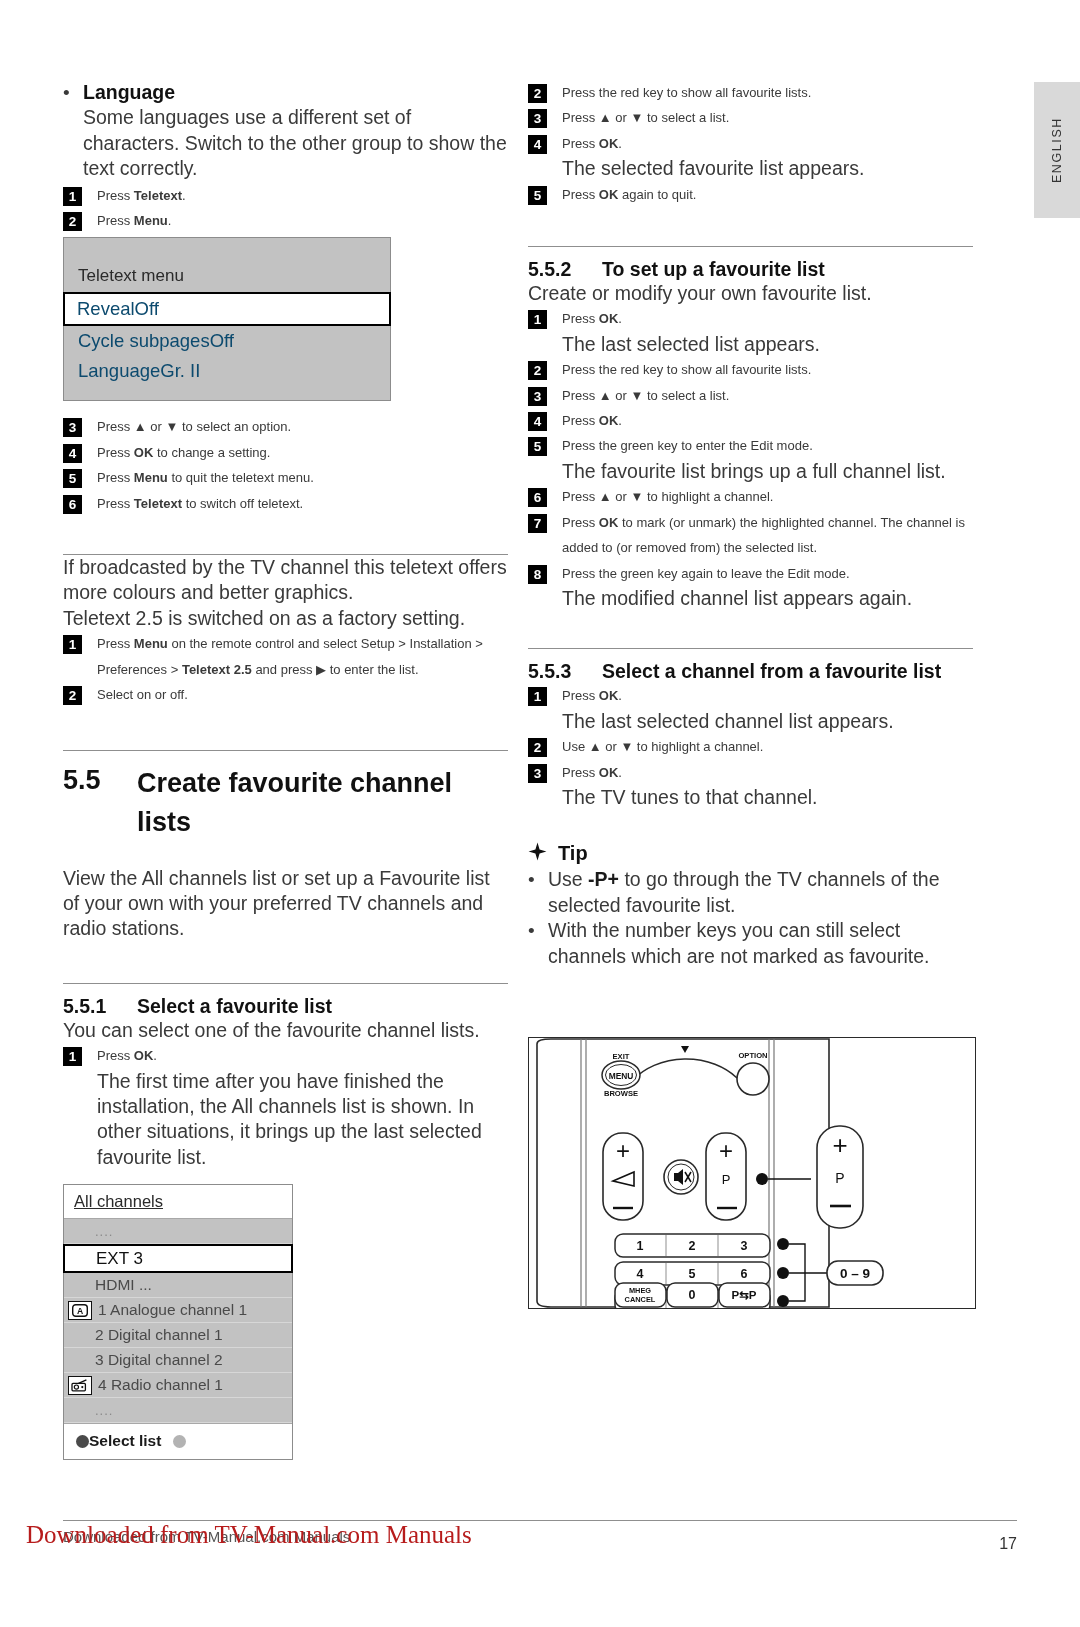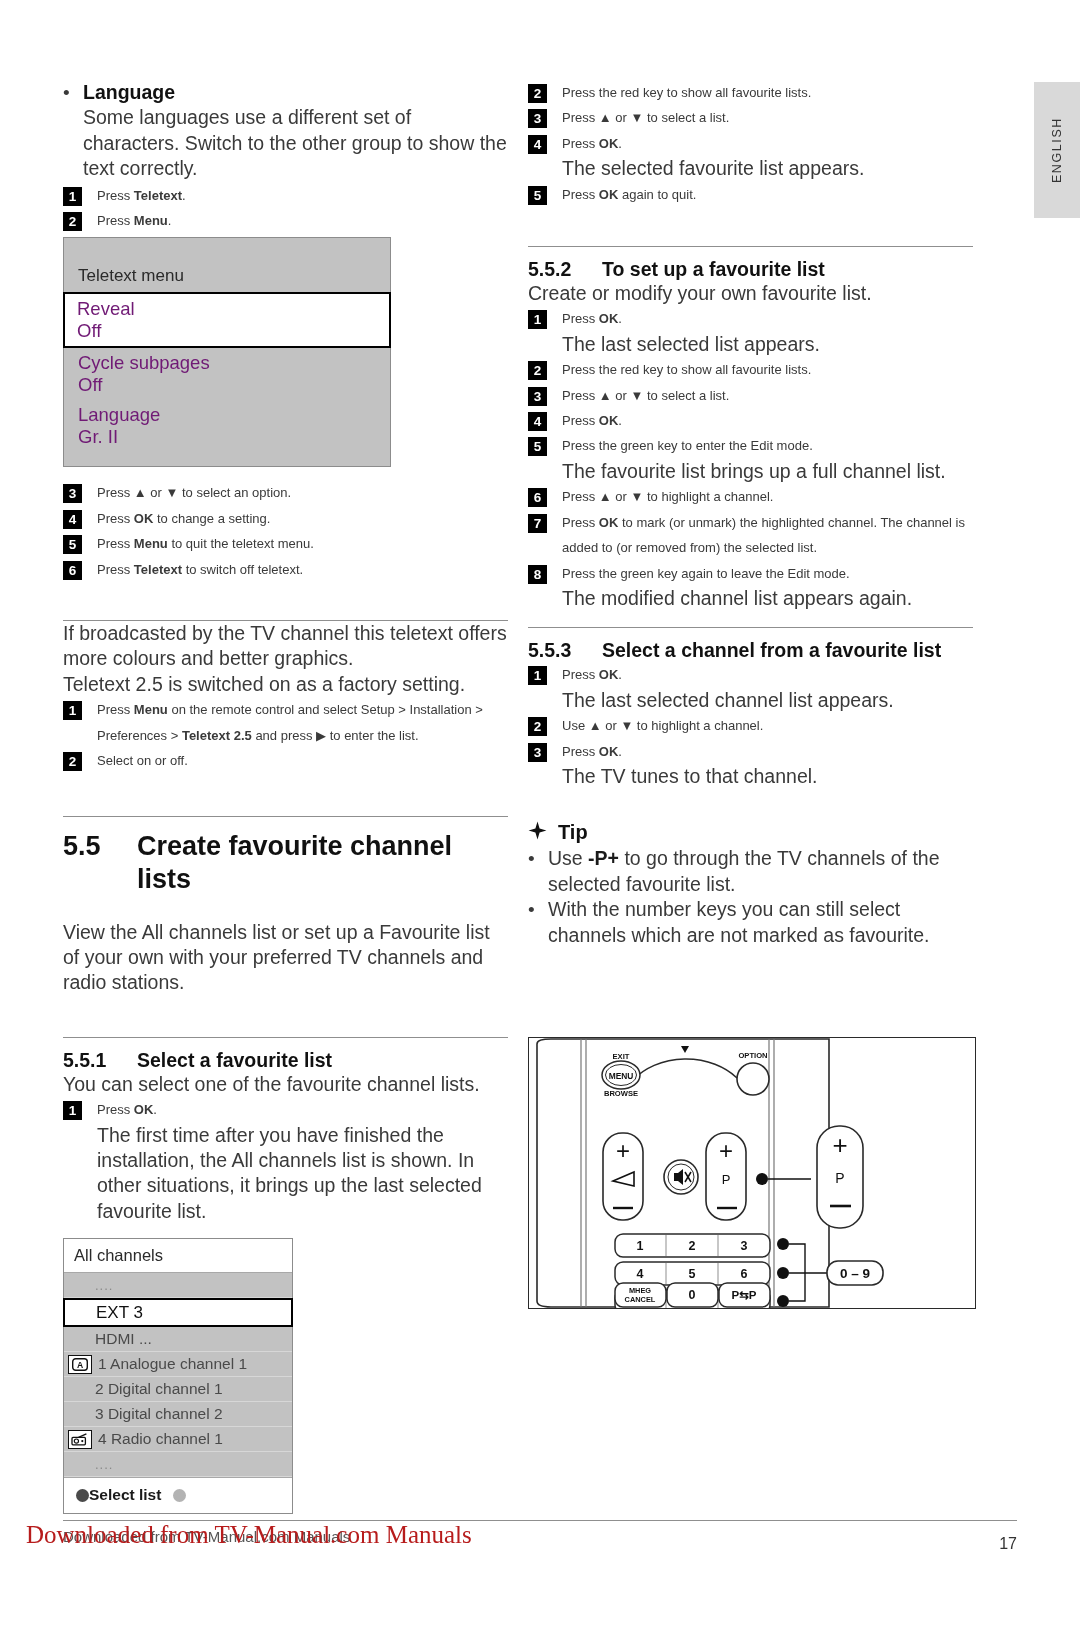--- a/index.html
+++ b/index.html
@@ -60,39 +60,39 @@
   .cont { padding-left:34px; font-size:19.5px; line-height:25.4px; color:#3a3a3a; }
 
   
   .rule { border-top:1.6px solid #8f8f8f; width:100%; }
   .sec-h { display:flex; align-items:baseline; margin-top:11px; }
   .sec-num { font-size:19.5px; font-weight:700; color:#111; width:74px; flex:0 0 auto;}
   .sec-title { font-size:19.5px; font-weight:700; color:#111; }
 
   .big-h { display:flex; align-items:flex-start; margin-top:13px; }
   .big-num { font-size:27px; font-weight:700; color:#111; width:74px; flex:0 0 auto; line-height:33px;}
-  .big-title { font-size:27px; font-weight:700; color:#111; line-height:33px; }
+  .big-title { font-size:27px; font-weight:700; color:#111; line-height:39px; }
 
   
   .tt-menu {
     width:328px; background:#c2c2c2;
     border:1px solid #8c8c8c;
     padding:24px 0 14px 0;
     margin-top:4px;
   }
   .tt-title { font-size:17px; color:#2a2a2a; padding:4px 0 6px 14px; }
-  .tt-row { display:flex; justify-content:flex-start; font-size:18.5px; color:#701a75; padding:4px 16px 4px 14px;flex-direction:column; }
+  .tt-row { display:flex; justify-content:flex-start; font-size:18.5px; color:#0c4a6e; padding:4px 16px 4px 14px; }
   .tt-row.sel {
     background:#fff; border:2.6px solid #000;
     margin:0 -1px; padding:4px 16px 4px 12px;
   }
 
   
   .ac-box { width:230px; margin-top:14px; border:1px solid #8c8c8c; background:#c2c2c2; }
-  .ac-head { background:#fff; font-size:16.5px; color:#2a2a2a; padding:7px 0 7px 10px; border-bottom:1px solid #a8a8a8;}
+  .ac-head { background:#fff; font-size:16.5px; color:#2a2a2a; padding:7px 0 7px 10px; border-bottom:1px solid #a8a8a8;text-decoration:underline;}
   .ac-list { padding:0; }
   .ac-item {
     display:flex; align-items:center;
     height:25px; font-size:15.5px; color:#4a4a4a;
     border-bottom:1px solid #d7d7d7;
     padding-left:14px;
   }
   .ac-item .ic { width:26px; flex:0 0 auto; margin-left:-10px; margin-right:4px; }
   .ac-item .tx { padding-left:17px; }
   .ac-item.has-ic .tx { padding-left:0; }
@@ -356,21 +356,21 @@
         <div class="num">7</div>
         <div class="step-body"><span>Press </span><b>OK</b><span> to mark (or unmark) the highlighted channel. The channel is added to (or removed from) the selected list.</span></div>
       </div>
       <div class="step">
         <div class="num">8</div>
         <div class="step-body">Press the green key again to leave the Edit mode.</div>
       </div>
       <div class="cont">The modified channel list appears again.</div>
     </div>
 
-    <div style="margin-top:16px">
+    <div style="margin-top:37px">
       <div class="rule"></div>
       <div class="sec-h">
         <div class="sec-num">5.5.3</div>
         <div class="sec-title">Select a channel from a favourite list</div>
       </div>
       <div class="step">
         <div class="num">1</div>
         <div class="step-body"><span>Press </span><b>OK</b><span>.</span></div>
       </div>
       <div class="cont">The last selected channel list appears.</div>

